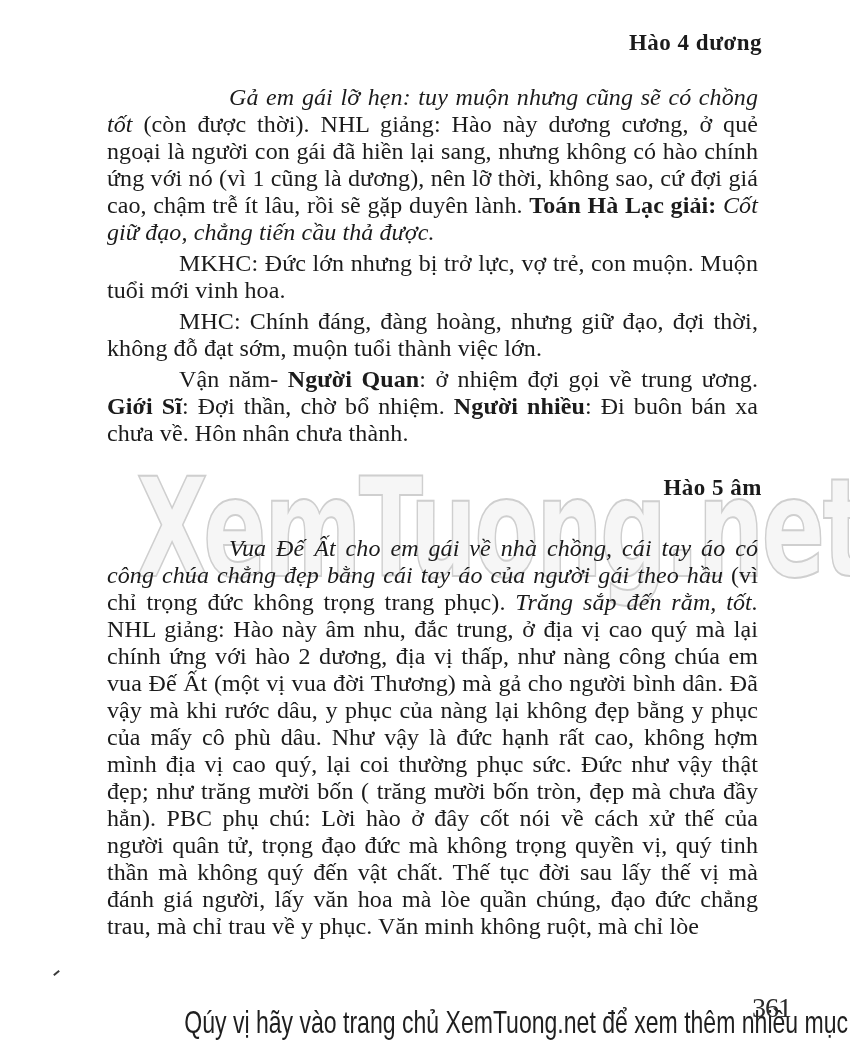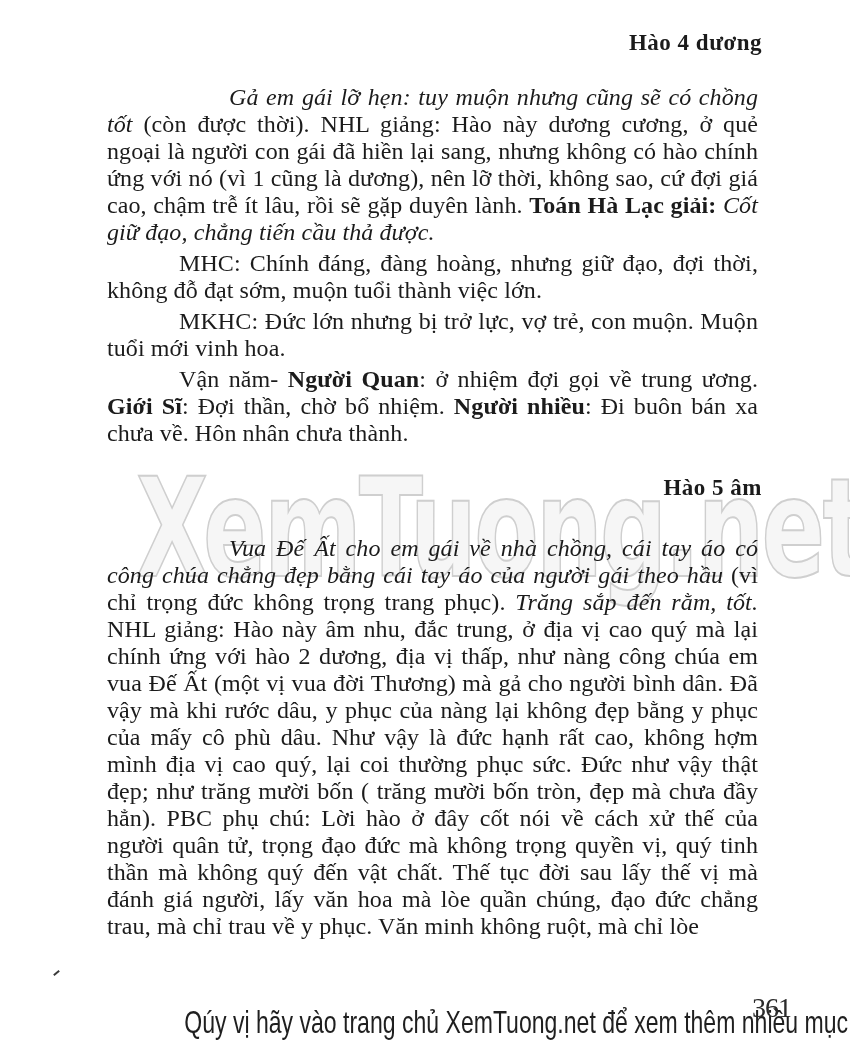--- a/index.html
+++ b/index.html
@@ -111,23 +111,23 @@
 <div class="page">
 
   <div class="watermark">XemTuong.net</div>
 
   <div class="text-block">
 
     <h1 class="section-heading">Hào 4 dương</h1>
 
     <p class="para deep-indent"><span class="run-italic">Gả em gái lỡ hẹn: tuy muộn nhưng cũng sẽ có chồng tốt </span><span>(còn được thời). NHL giảng: Hào này dương cương, ở quẻ ngoại là người con gái đã hiền lại sang, nhưng không có hào chính ứng với nó (vì 1 cũng là dương), nên lỡ thời, không sao, cứ đợi giá cao, chậm trễ ít lâu, rồi sẽ gặp duyên lành. </span><span class="run-bold">Toán Hà Lạc giải</span><span class="run-bold">: </span><span class="run-italic">Cốt giữ đạo, chẳng tiến cầu thả được.</span></p>
 
+    <p class="para"><span>MKHC: Đức lớn nhưng bị trở lực, vợ trẻ, con muộn. Muộn tuổi mới vinh hoa.</span></p>
+
     <p class="para"><span>MHC: Chính đáng, đàng hoàng, nhưng giữ đạo, đợi thời, không đỗ đạt sớm, muộn tuổi thành việc lớn.</span></p>
-
-    <p class="para"><span>MKHC: Đức lớn nhưng bị trở lực, vợ trẻ, con muộn. Muộn tuổi mới vinh hoa.</span></p>
 
     <p class="para"><span>Vận năm- </span><span class="run-bold">Người Quan</span><span>: ở nhiệm đợi gọi về trung ương. </span><span class="run-bold">Giới Sĩ</span><span>: Đợi thần, chờ bổ nhiệm. </span><span class="run-bold">Người nhiều</span><span>: Đi buôn bán xa chưa về. Hôn nhân chưa thành.</span></p>
 
     <h1 class="section-heading second">Hào 5 âm</h1>
 
     <p class="para deep-indent"><span class="run-italic">Vua Đế Ất cho em gái về nhà chồng, cái tay áo có công chúa chẳng đẹp bằng cái tay áo của người gái theo hầu </span><span>(vì chỉ trọng đức không trọng trang phục). </span><span class="run-italic">Trăng sắp đến rằm, tốt. </span><span>NHL giảng: Hào này âm nhu, đắc trung, ở địa vị cao quý mà lại chính ứng với hào 2 dương, địa vị thấp, như nàng công chúa em vua Đế Ất (một vị vua đời Thương) mà gả cho người bình dân. Đã vậy mà khi rước dâu, y phục của nàng lại không đẹp bằng y phục của mấy cô phù dâu. Như vậy là đức hạnh rất cao, không hợm mình địa vị cao quý, lại coi thường phục sức. Đức như vậy thật đẹp; như trăng mười bốn ( trăng mười bốn tròn, đẹp mà chưa đầy hẳn). PBC phụ chú: Lời hào ở đây cốt nói về cách xử thế của người quân tử, trọng đạo đức mà không trọng quyền vị, quý tinh thần mà không quý đến vật chất. Thế tục đời sau lấy thế vị mà đánh giá người, lấy văn hoa mà lòe quần chúng, đạo đức chẳng trau, mà chỉ trau về y phục. Văn minh không ruột, mà chỉ lòe</span></p>
 
   </div>
 
   <div class="stray-mark"></div>

